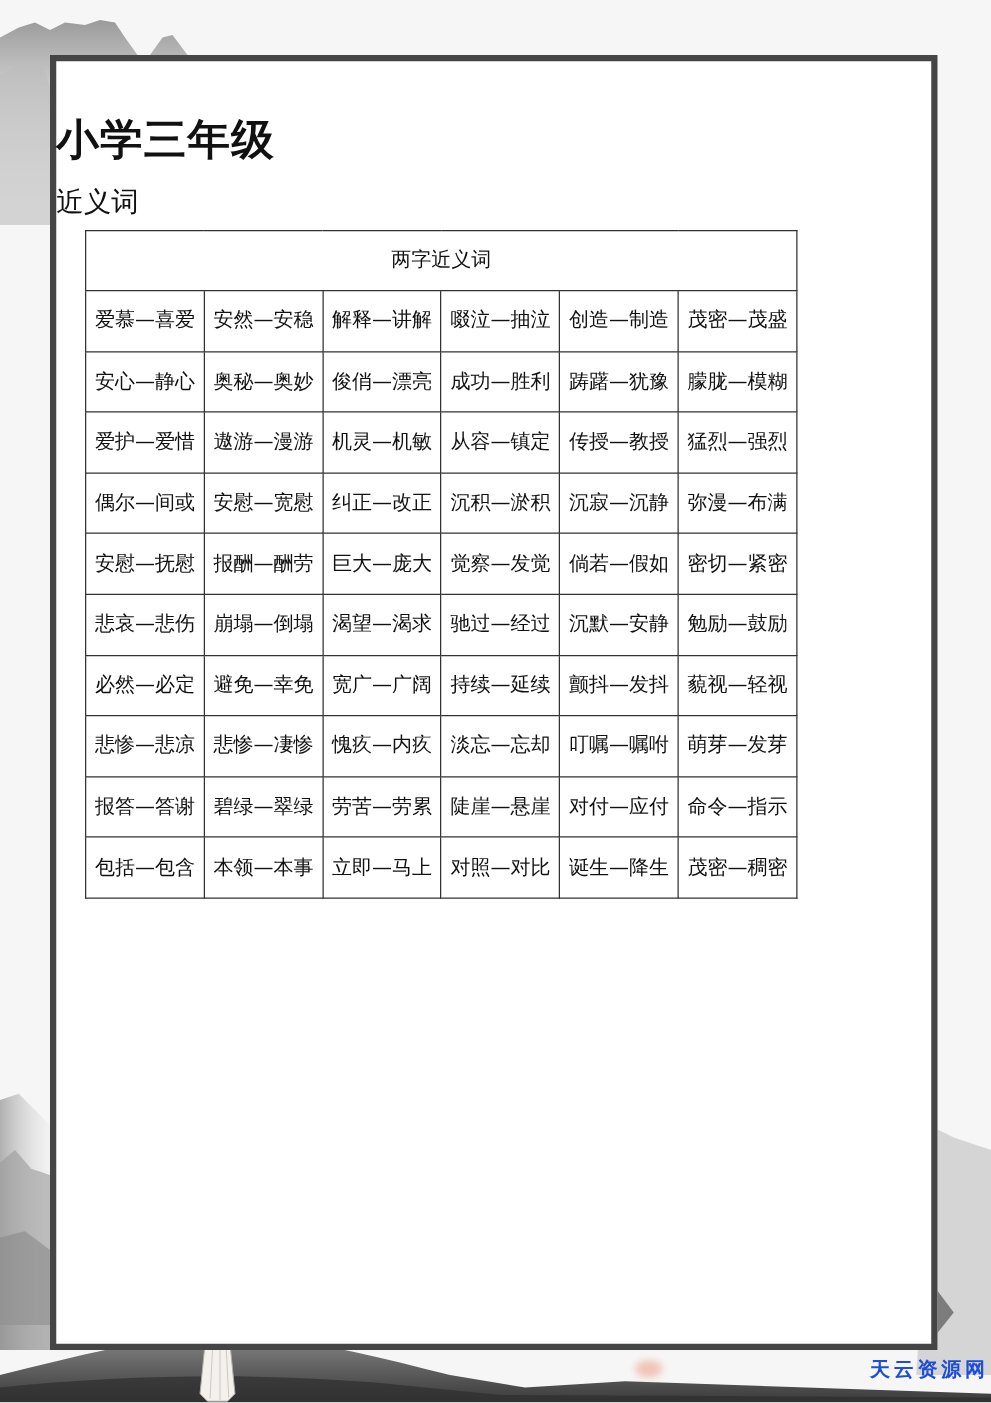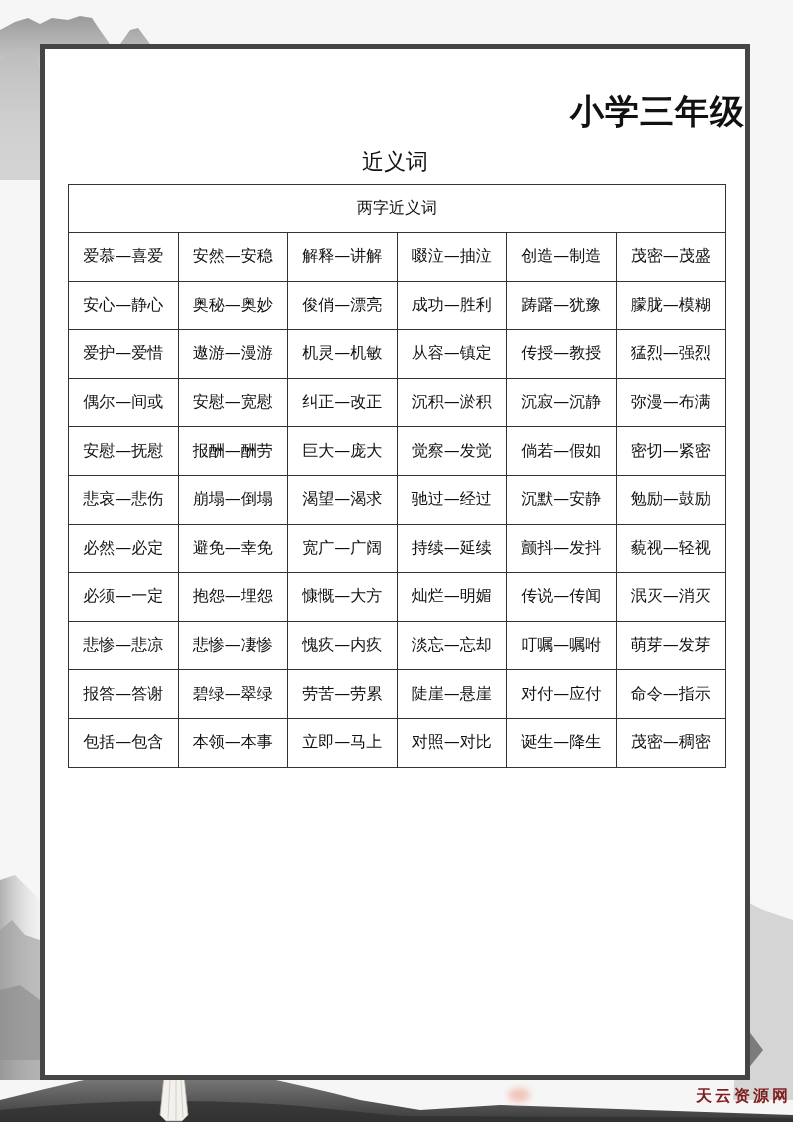--- a/index.html
+++ b/index.html
@@ -16,39 +16,39 @@
     }
     .mountains-right {
       position: absolute; right: 0; top: 900px; width: 70px; height: 200px;
     }
     .frame {
       position: absolute; left: 40px; top: 44px; width: 700px; height: 1026px;
       border: 5px solid #454545; background: #ffffff;
     }
     .title {
       position: absolute; left: 0; right: 0; top: 40px;
-      text-align: right; font-size: 34px; font-weight: bold; color: #111;
+      text-align: left; font-size: 34px; font-weight: bold; color: #111;
       letter-spacing: 1px;
     }
     .subtitle {
       position: absolute; left: 0; right: 0; top: 98px;
-      text-align: center; font-size: 22px; color: #111;
+      text-align: left; font-size: 22px; color: #111;
     }
     table.syn {
       position: absolute; left: 23px; top: 135px;
-      width: 658px; border-collapse: collapse; table-layout: fixed;
+      width: 570px; border-collapse: collapse; table-layout: fixed;
     }
     table.syn td {
       border: 1px solid #333; height: 47.6px; padding: 0;
       text-align: center; font-size: 16px; color: #111; white-space: nowrap;
     }
     table.syn td.head { height: 47px; font-size: 16px; }
     .watermark {
       position: absolute; left: 696px; top: 1086px;
-      font-size: 16px; font-weight: bold; color: #7f1d1d; letter-spacing: 3px;
+      font-size: 16px; font-weight: bold; color: #1d4ed8; letter-spacing: 3px;
       font-family: "DejaVu Serif", serif;
     }
     .figure {
       position: absolute; left: 156px; top: 1075px; width: 36px; height: 47px;
     }
     .blossom {
       position: absolute; left: 508px; top: 1088px; width: 22px; height: 14px;
       border-radius: 50%; background: #f0c4b8; filter: blur(3px);
     }
   </style>
@@ -155,28 +155,20 @@
         </tr>
         <tr>
           <td>必然—必定</td>
           <td>避免—幸免</td>
           <td>宽广—广阔</td>
           <td>持续—延续</td>
           <td>颤抖—发抖</td>
           <td>藐视—轻视</td>
         </tr>
         <tr>
-          <td>必须—一定</td>
-          <td>抱怨—埋怨</td>
-          <td>慷慨—大方</td>
-          <td>灿烂—明媚</td>
-          <td>传说—传闻</td>
-          <td>泯灭—消灭</td>
-        </tr>
-        <tr>
           <td>悲惨—悲凉</td>
           <td>悲惨—凄惨</td>
           <td>愧疚—内疚</td>
           <td>淡忘—忘却</td>
           <td>叮嘱—嘱咐</td>
           <td>萌芽—发芽</td>
         </tr>
         <tr>
           <td>报答—答谢</td>
           <td>碧绿—翠绿</td>

